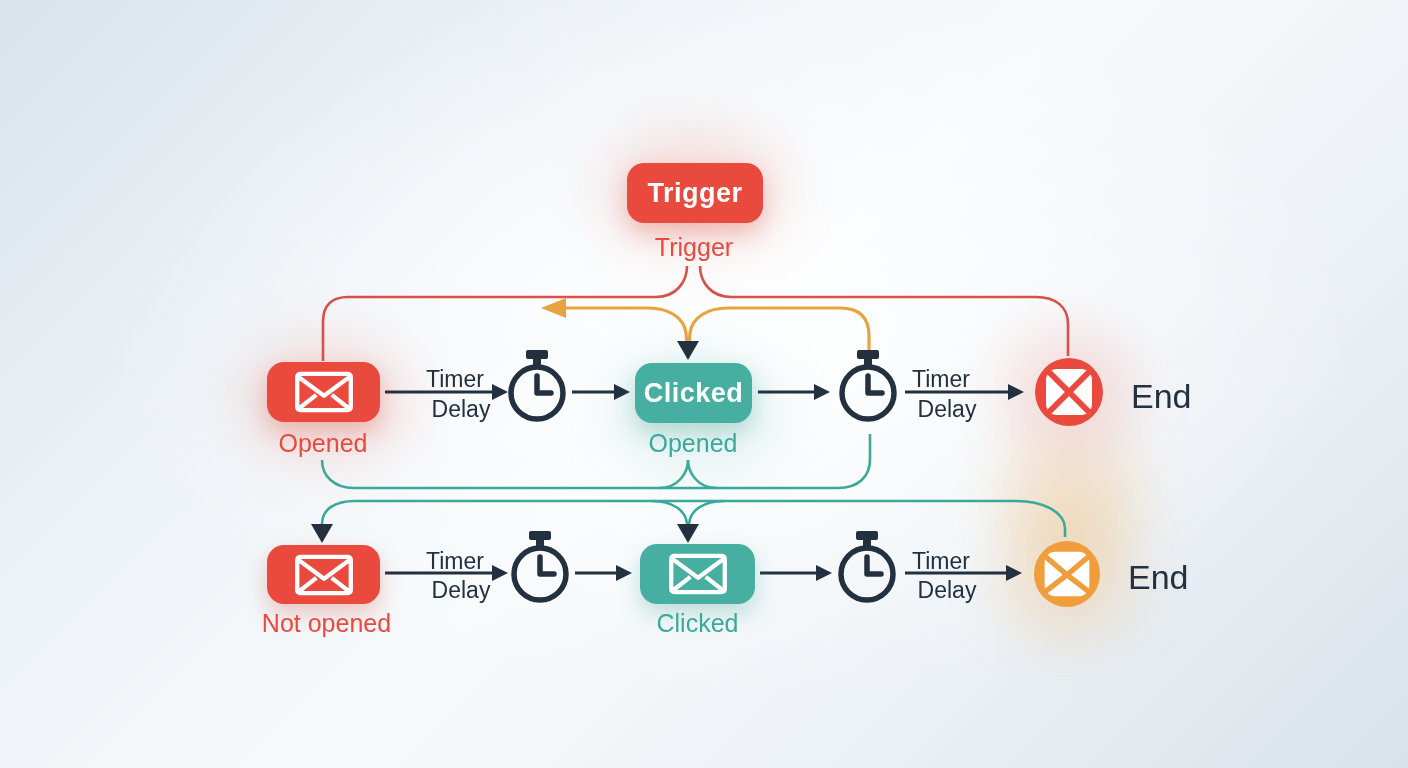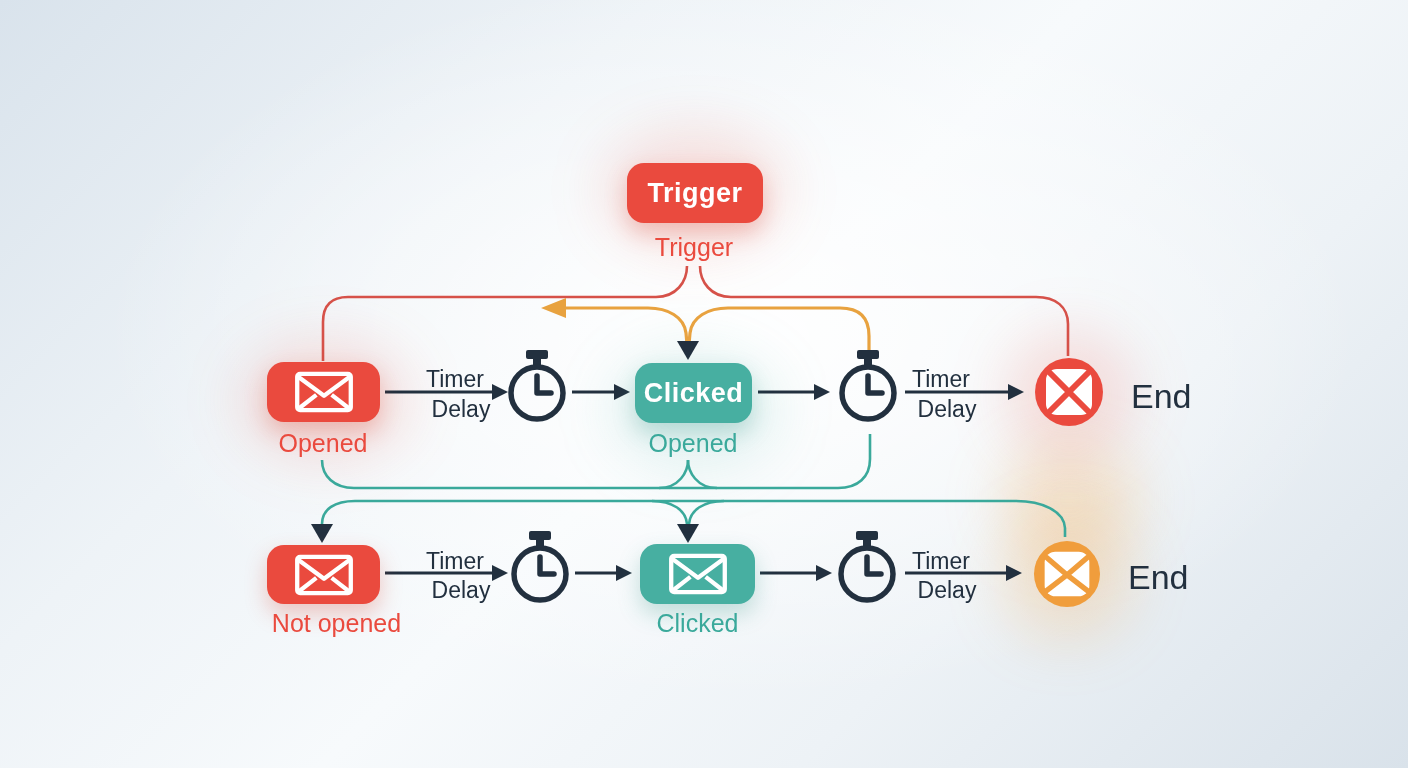--- a/index.html
+++ b/index.html
@@ -139,21 +139,21 @@
   </div>
   <div class="end-label" style="left:1131px;top:377px;">End</div>
 
   <div class="node pill-red" style="left:267px;top:545px;width:113px;height:59px;">
     <svg width="62" height="44" viewBox="0 0 64 46">
       <rect x="4" y="4" width="56" height="38" rx="3" fill="none" stroke="#fff" stroke-width="4.5"></rect>
       <path d="M5 7 L32 27 L59 7" fill="none" stroke="#fff" stroke-width="4.5" stroke-linejoin="round"></path>
       <path d="M6 40 L24 26 M58 40 L40 26" fill="none" stroke="#fff" stroke-width="4.5"></path>
     </svg>
   </div>
-  <div class="caption cap-red" style="left:244px;top:609px;width:185px;">Not opened</div>
+  <div class="caption cap-red" style="left:234px;top:609px;width:185px;">Not opened</div>
 
   <div class="timer-text" style="left:419px;top:548px;width:72px;">Timer</div>
   <div class="timer-text" style="left:423px;top:577px;width:76px;">Delay</div>
 
   <div class="clock" style="left:504px;top:527px;">
     <svg width="72" height="88" viewBox="0 0 72 88">
       <rect x="25" y="4" width="22" height="9" rx="2" class="fill-navy"></rect>
       <rect x="32" y="12" width="8" height="8" class="fill-navy"></rect>
       <circle cx="36" cy="47" r="26" fill="none" stroke="var(--navy,#22303F)" stroke-width="5.5"></circle>
       <path d="M36 47 V30 M36 47 H50" fill="none" stroke="var(--navy,#22303F)" stroke-width="5.5" stroke-linecap="round"></path>

